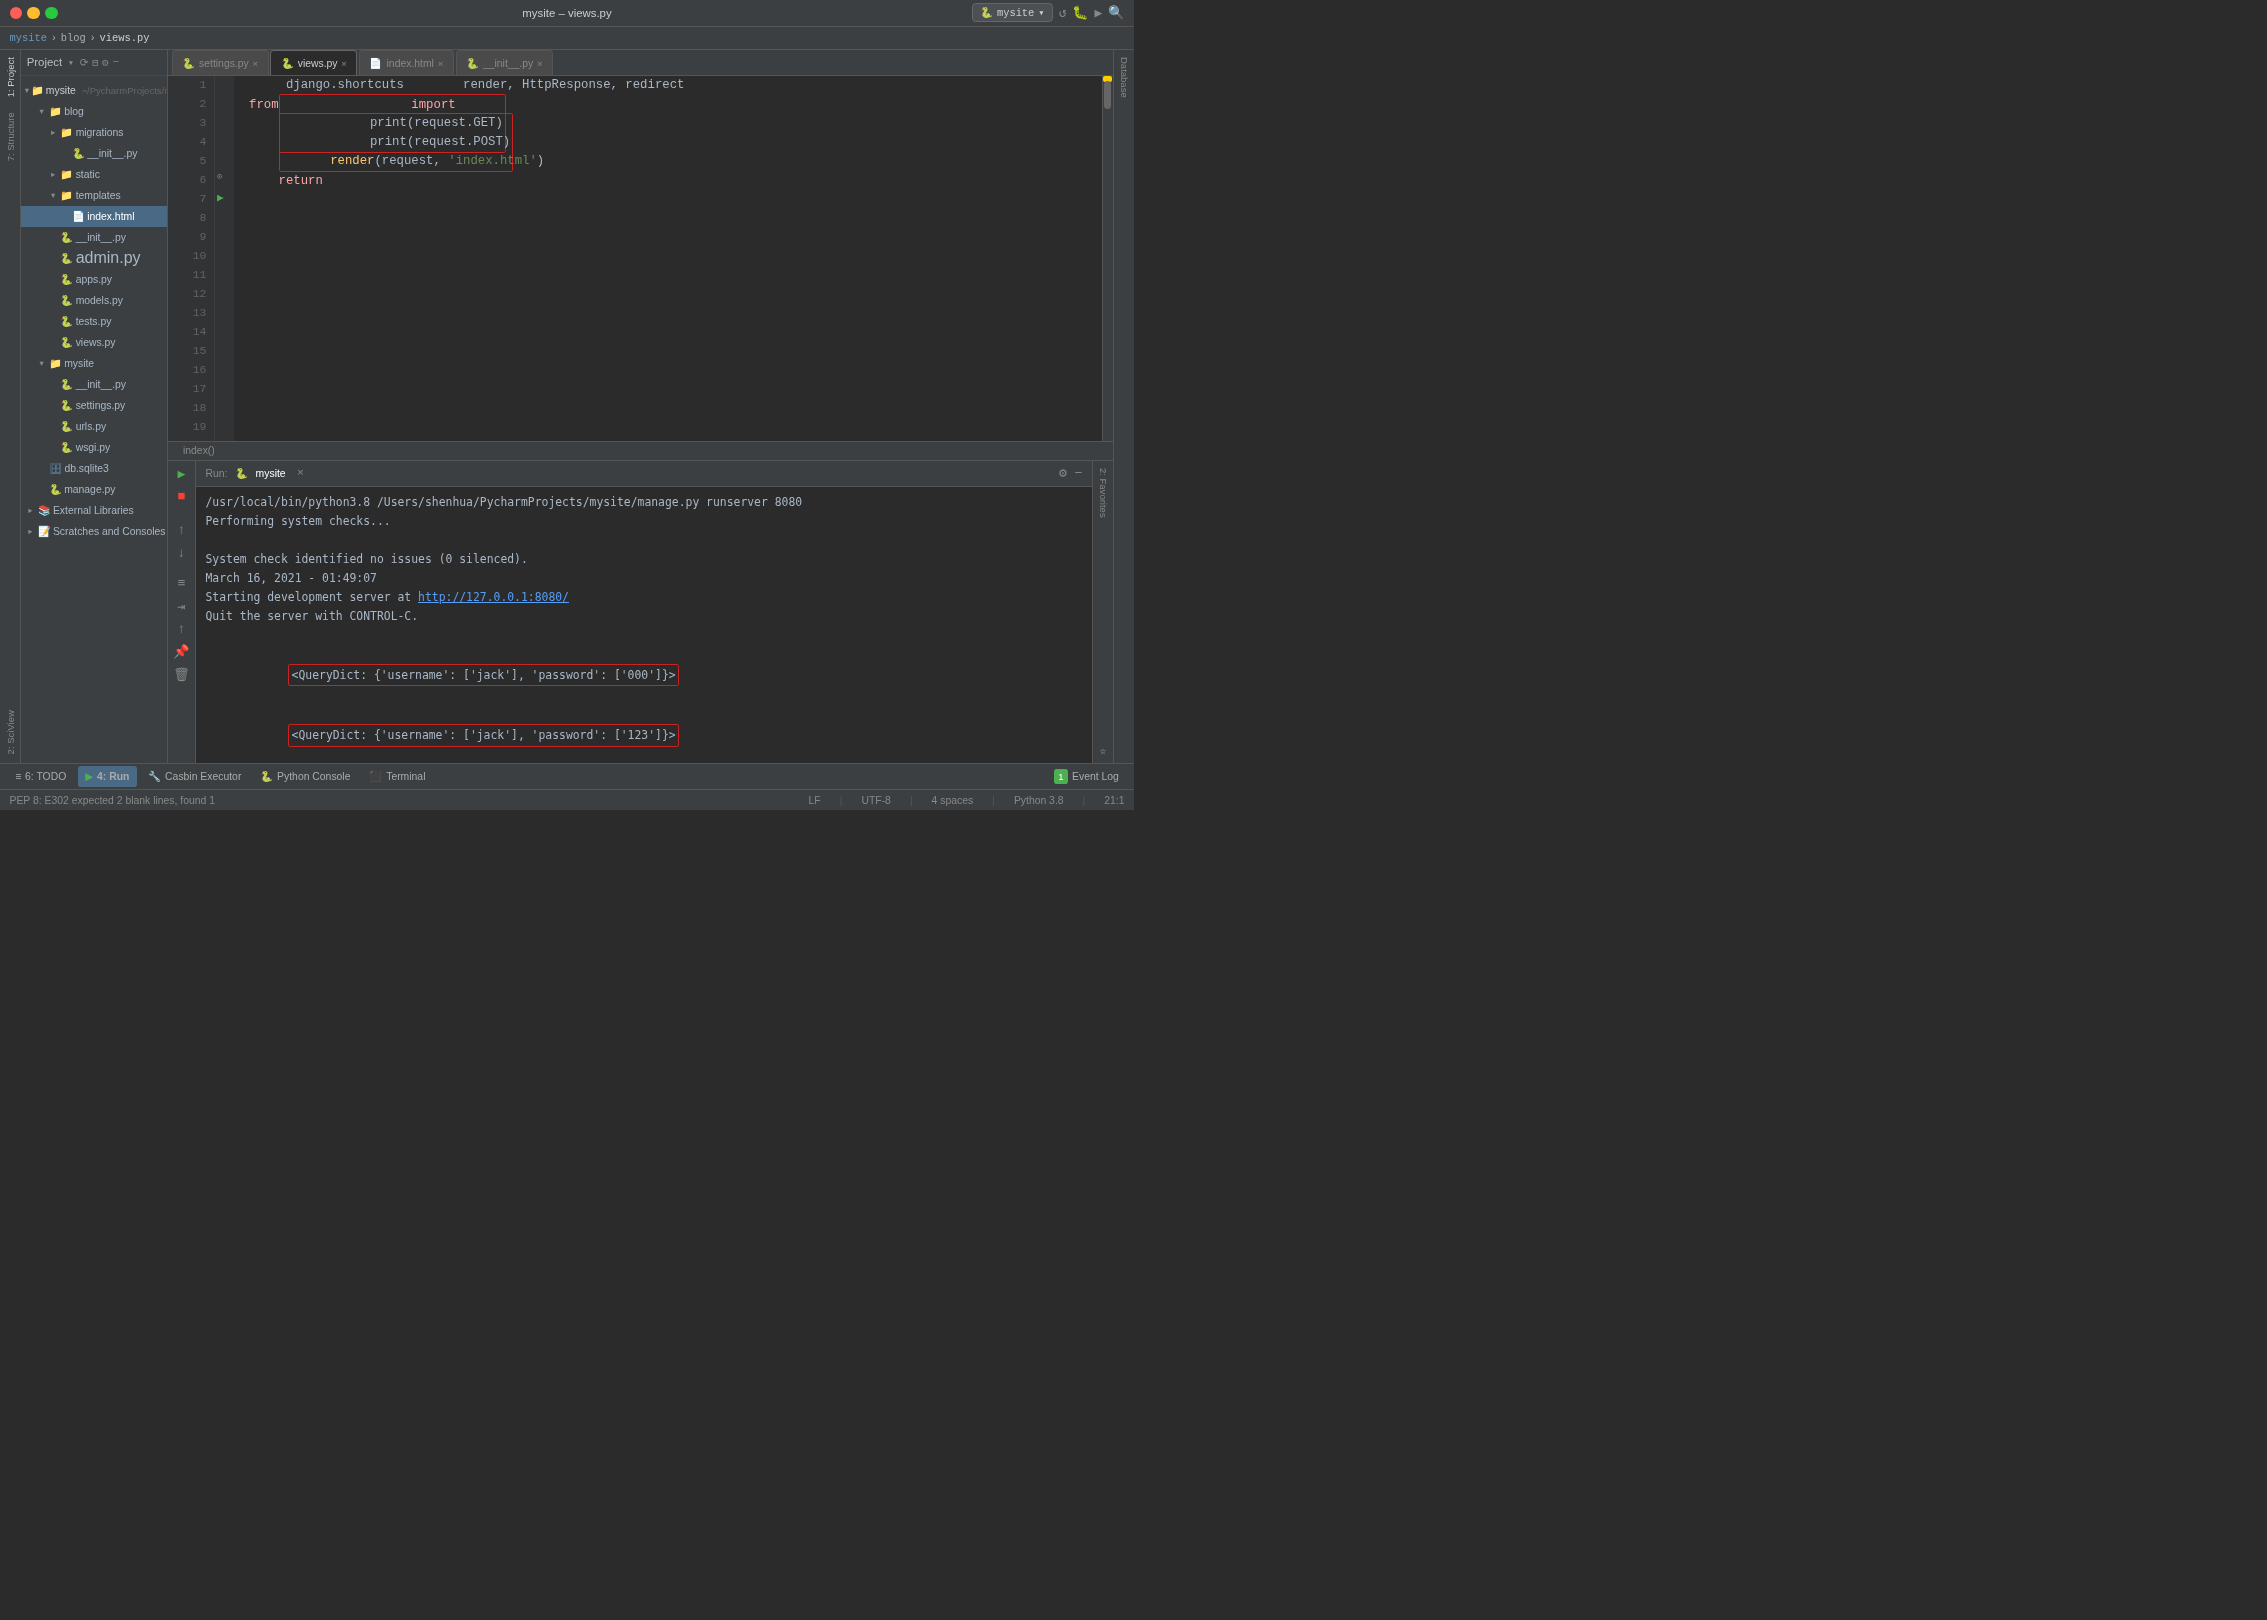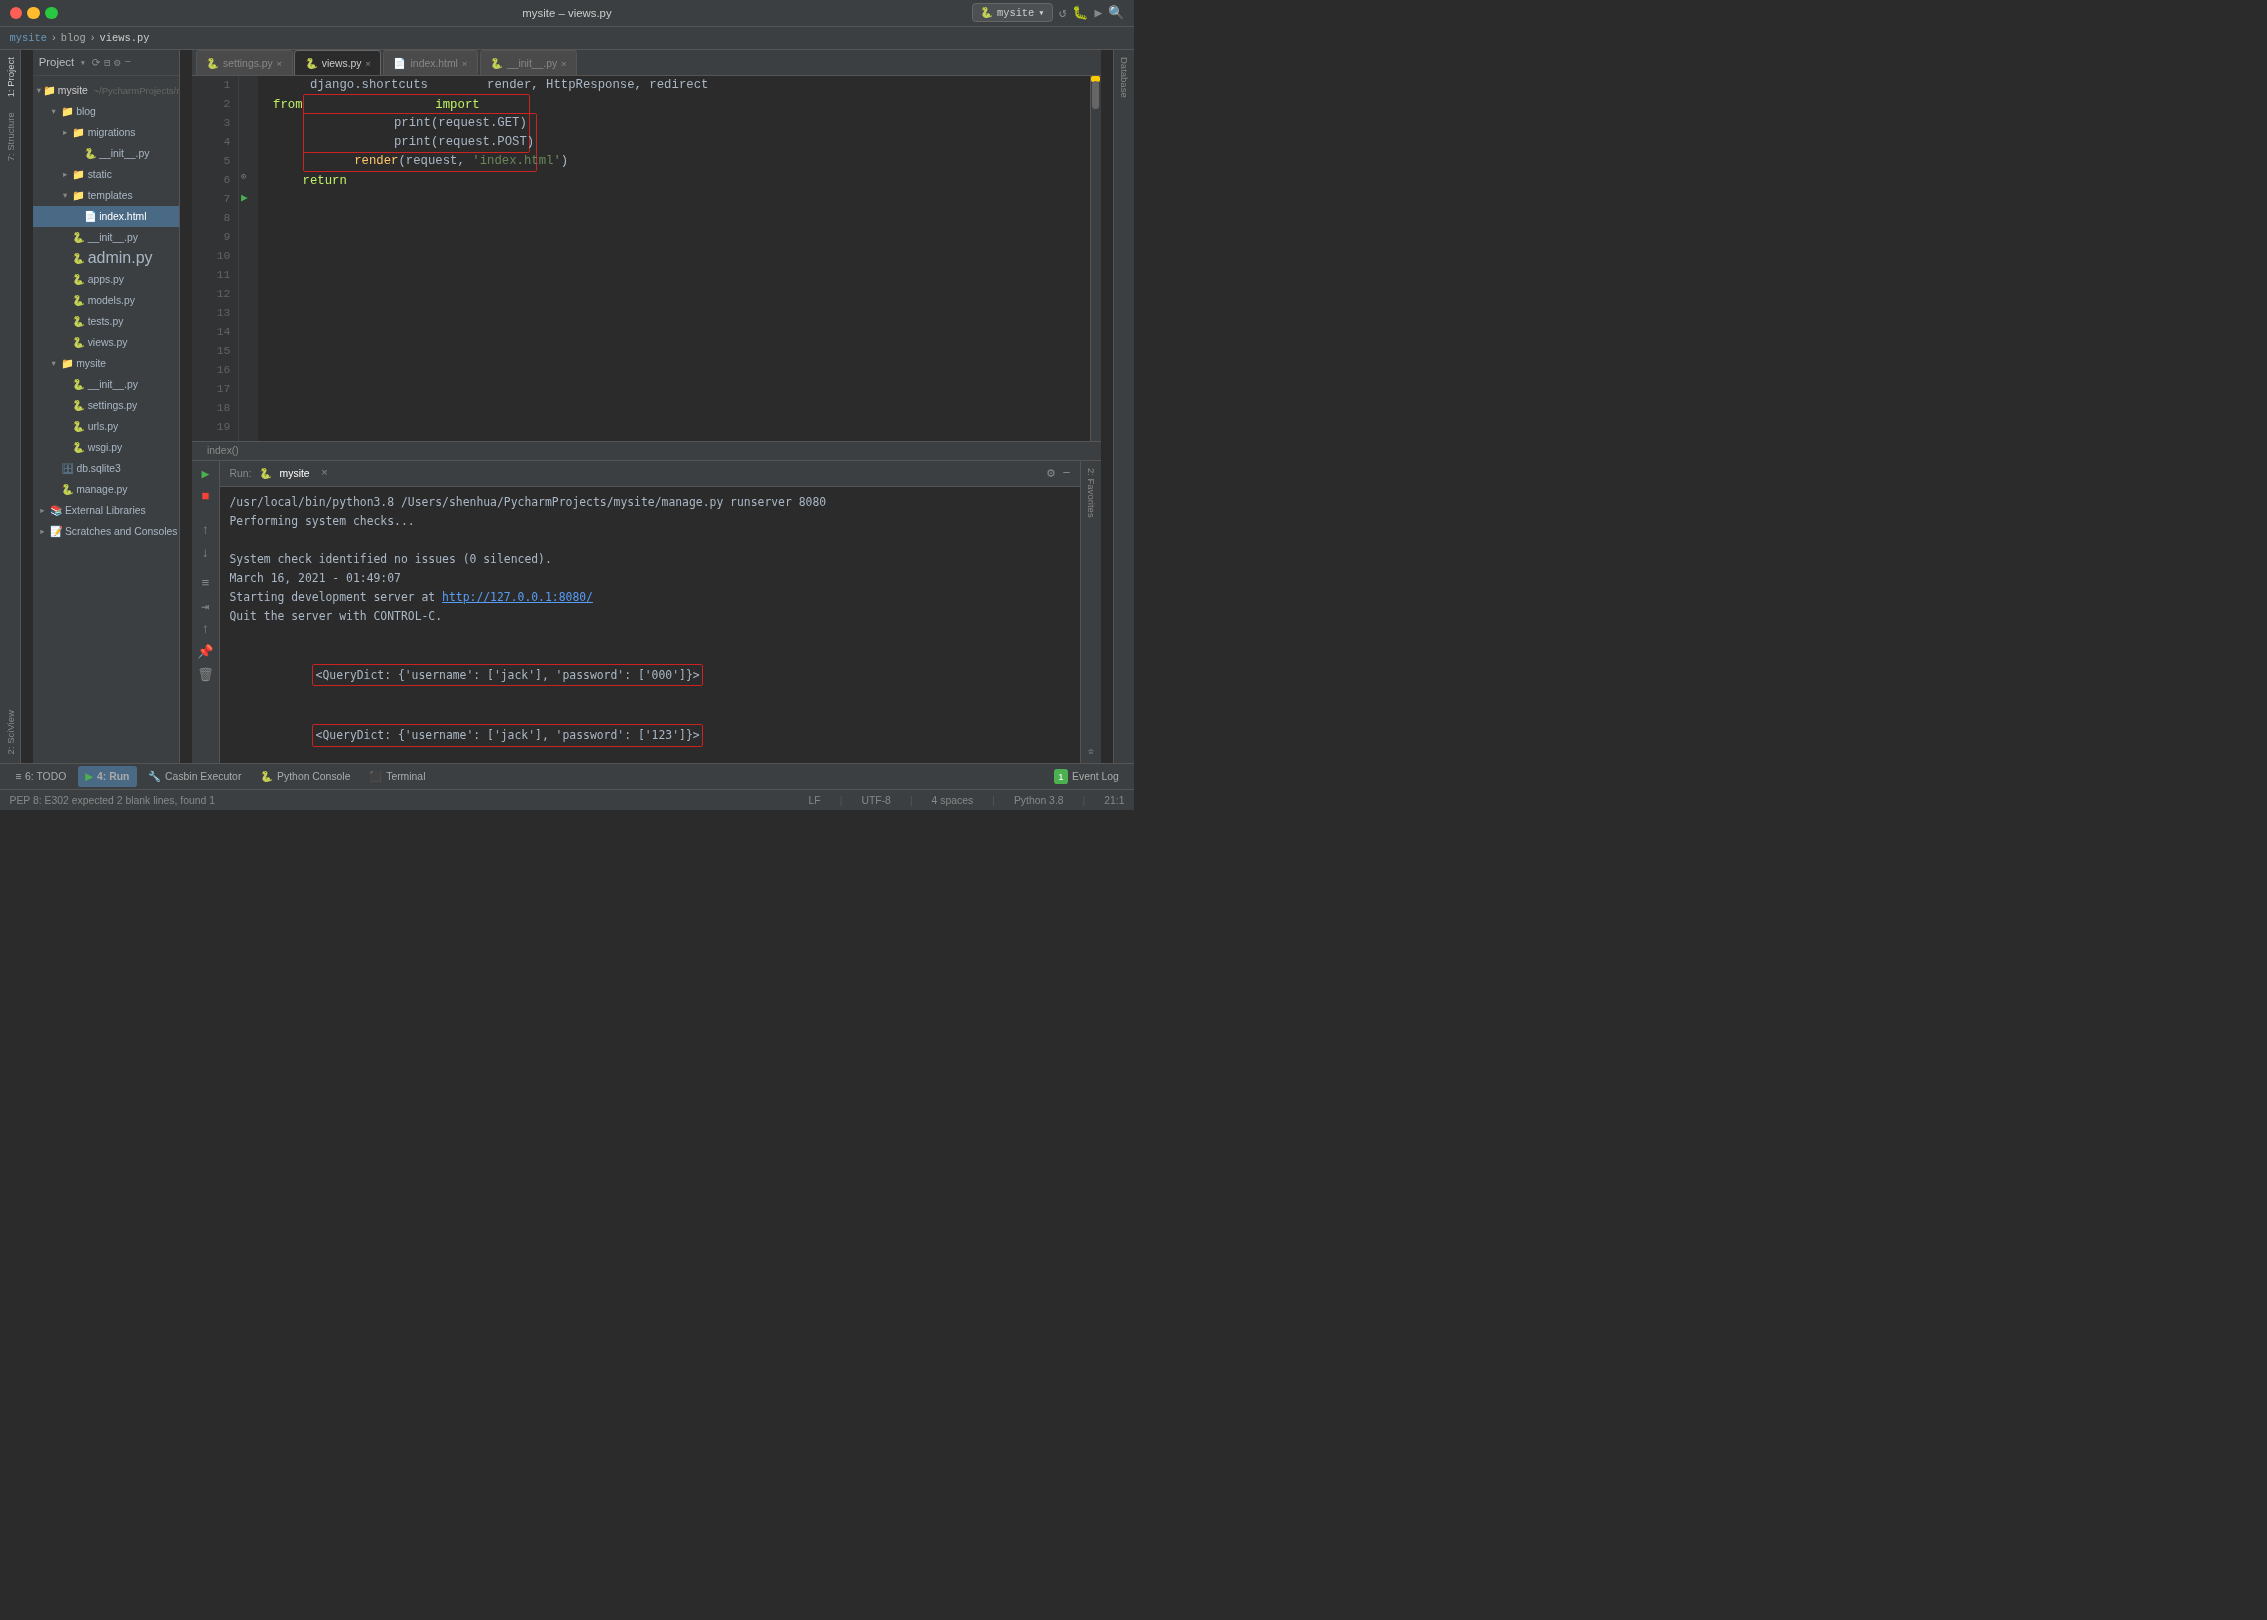--- a/index.html
+++ b/index.html
@@ -186,21 +186,21 @@
       overflow: auto;
       font-size: 12.3px;
       line-height: 19px;
     }
     .code-line {
       white-space: pre;
       height: 19px;
       display: flex;
       align-items: center;
     }
-    .kw { color: #bef264; margin-top: 39px; }
+    .kw { color: #fca5a5; margin-top: 39px; }
     .run-header {
       height: 26.5px;
       background: #3c3f41;
       display: flex;
       align-items: center;
       padding: 0 9.5px;
       gap: 7.6px;
       border-bottom: 0.9px solid #555;
     }
     .run-left-buttons {
@@ -399,21 +399,21 @@
 </div>
 
 <div class="breadcrumb">
   <span style="color:#6897bb;">mysite</span>
   <span>›</span>
   <span>blog</span>
   <span>›</span>
   <span style="color:#ccc;">views.py</span>
 </div>
 
-<div style="display:flex; height: calc(810px - 26.5px - 23px - 21px - 26.5px); overflow: hidden; gap: 12px;">
+<div style="display:flex; height: calc(810px - 26.5px - 23px - 21px - 26.5px); overflow: hidden;">
 
   <div class="left-vertical-tabs">
     <div class="vertical-tab active" style="font-size:9.5px; writing-mode: vertical-rl; transform: rotate(180deg); color:#ccc; padding: 7.6px 3.8px; font-family: -apple-system, sans-serif;">1: Project</div>
     <div class="vertical-tab" style="font-size:9.5px; writing-mode: vertical-rl; transform: rotate(180deg); color:#888; padding: 7.6px 3.8px; font-family: -apple-system, sans-serif;">7: Structure</div>
     <div class="vertical-tab" style="font-size:9.5px; writing-mode: vertical-rl; transform: rotate(180deg); color:#888; padding: 7.6px 3.8px; font-family: -apple-system, sans-serif; margin-top: auto;">2: SciView</div>
   </div>
 
   <div class="sidebar">
     <div class="sidebar-header">
       <span style="font-size:11.4px;color:#bbb;font-family:-apple-system,sans-serif;">Project</span>

